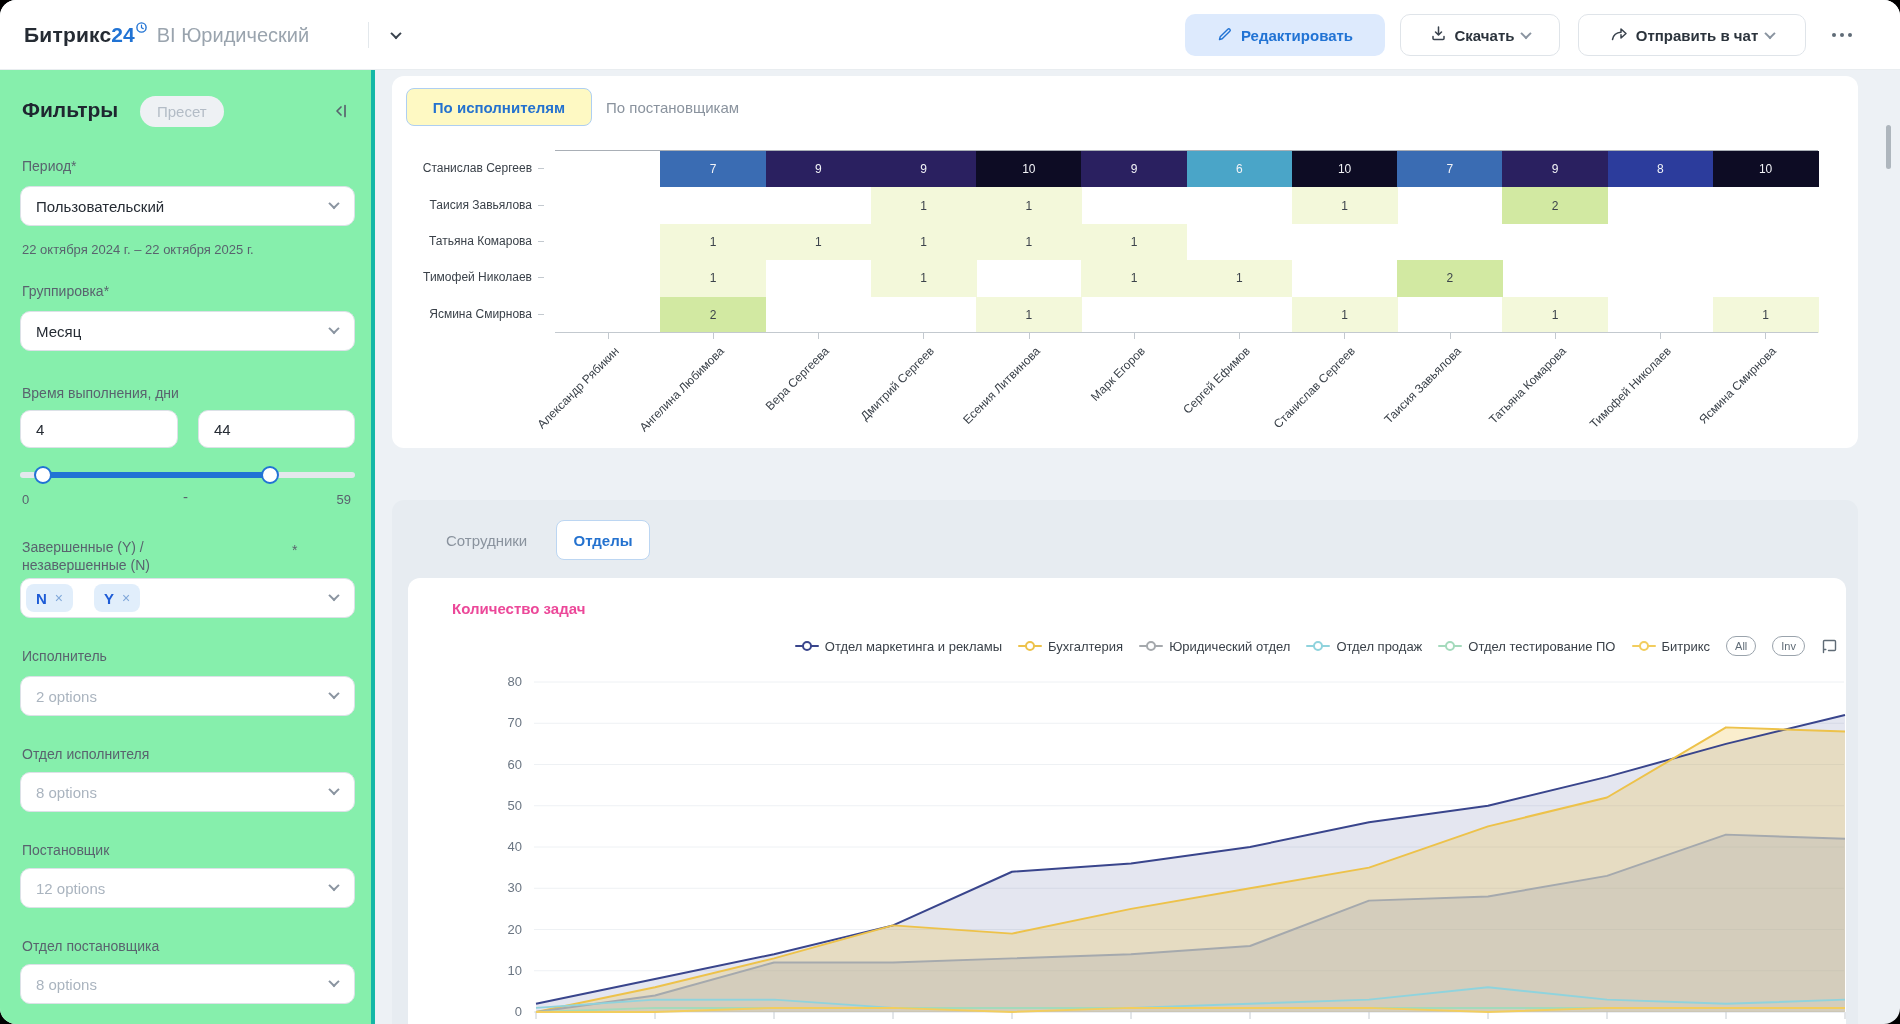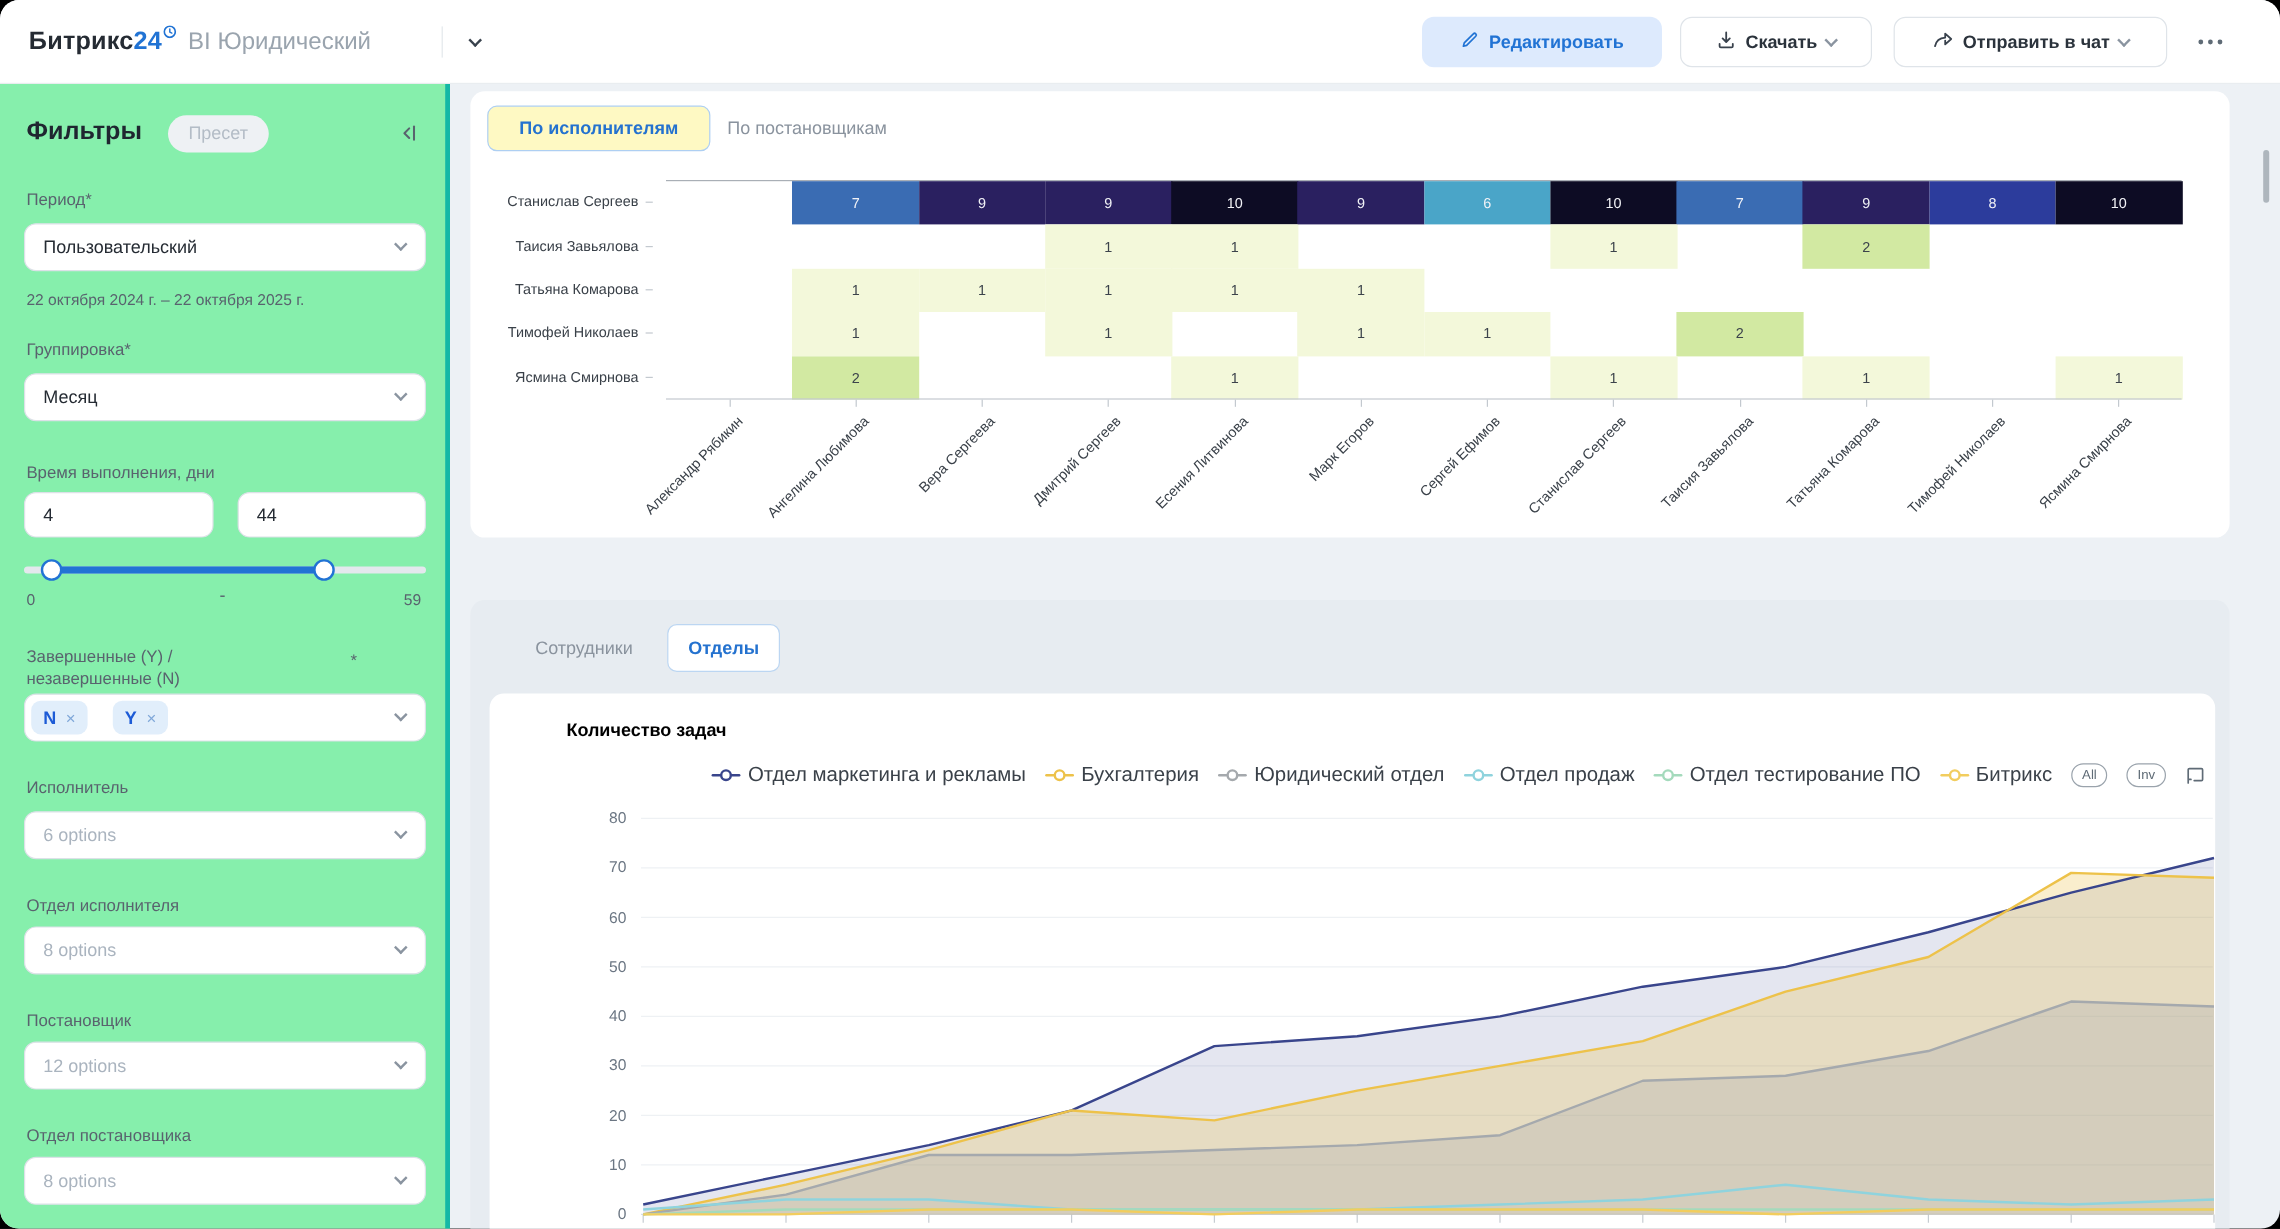--- a/index.html
+++ b/index.html
@@ -61,27 +61,27 @@
   .hm-cell{position:absolute;display:flex;align-items:center;justify-content:center;font-size:12px;}
   .hm-axis{position:absolute;left:163px;top:256px;width:1263px;height:1px;background:#c3c9cf;}
   .hm-xtick{position:absolute;top:257px;width:1px;height:6px;background:#c3c9cf;}
   .hm-collabel{position:absolute;top:268px;font-size:12px;color:#3a4149;white-space:nowrap;transform-origin:top right;transform:translateX(-100%) rotate(-45deg);}
 
   
   .panel2{position:absolute;left:17px;top:430px;width:1466px;height:594px;background:#e7ecf1;border-radius:12px;}
   .stab-inactive{position:absolute;left:38px;top:20px;height:40px;display:flex;align-items:center;font-size:15px;color:#8a939e;cursor:pointer;margin-left:16px;}
   .stab-active{position:absolute;left:164px;top:20px;width:94px;height:40px;background:#fff;border:1px solid #bcd6f2;border-radius:8px;display:flex;align-items:center;justify-content:center;font-size:15px;font-weight:600;color:#2472cf;cursor:pointer;}
   .card2{left:16px;top:78px;width:1438px;height:516px;}
-  .chart-title{position:absolute;left:44px;top:22px;font-size:15px;font-weight:700;color:#000000;margin-left:20px;}
+  .chart-title{position:absolute;left:44px;top:22px;font-size:15px;font-weight:700;color:#ec4899;}
   .legend{position:absolute;right:8px;top:58px;display:flex;align-items:center;gap:16px;}
   .litem{display:flex;align-items:center;gap:6px;cursor:pointer;}
   .lmark{position:relative;width:24px;height:12px;}
   .lmark .ln{position:absolute;left:0;top:5px;width:24px;height:2px;border-radius:1px;}
   .lmark .ring{position:absolute;left:7px;top:1px;width:10px;height:10px;border-radius:50%;background:#fff;border:2px solid;}
-  .litem .lt{font-size:17px;color:#3a4149;}
+  .litem .lt{font-size:13px;color:#3a4149;}
   .lbtn{height:20px;padding:0 8px;border:1px solid #9aa3ac;border-radius:11px;font-size:11px;color:#5f6b76;display:flex;align-items:center;cursor:pointer;background:#fff0;}
   .crop-ico{cursor:pointer;display:flex;align-items:center;}
   .ylab{position:absolute;font-size:13px;color:#6b7683;width:40px;text-align:right;}
   .chart-svg{position:absolute;left:126px;top:96px;}
 
   .scrollthumb{position:absolute;left:1886px;top:125px;width:5px;height:44px;border-radius:3px;background:#aeb6bd;z-index:6;}
 </style>
 </head>
 <body>
 
@@ -172,21 +172,21 @@
         <b>N</b>
         <span class="x">×</span>
       </div>
     <div class="chip" style="left:94px">
         <b>Y</b>
         <span class="x">×</span>
       </div>
 
     <div class="sb-label" style="top:578px">Исполнитель</div>
     <div class="sb-select" style="top:606px">
-      <span class="ph">6 options</span>
+      <span class="ph">2 options</span>
       <span class="chev gray"></span>
     </div>
 
     <div class="sb-label" style="top:676px">Отдел исполнителя</div>
     <div class="sb-select" style="top:702px">
       <span class="ph">8 options</span>
       <span class="chev gray"></span>
     </div>
 
     <div class="sb-label" style="top:772px">Постановщик</div>

